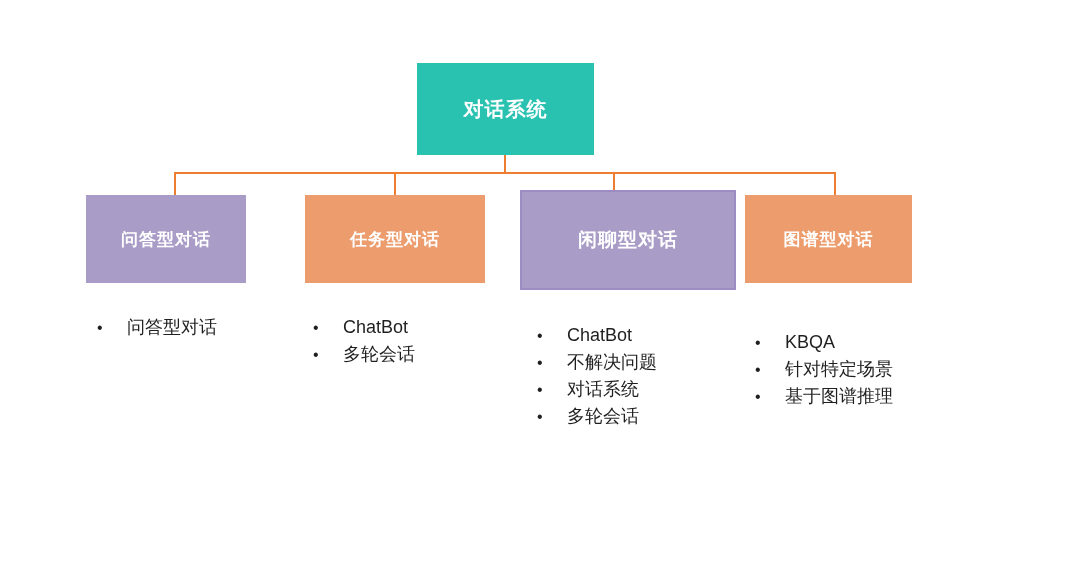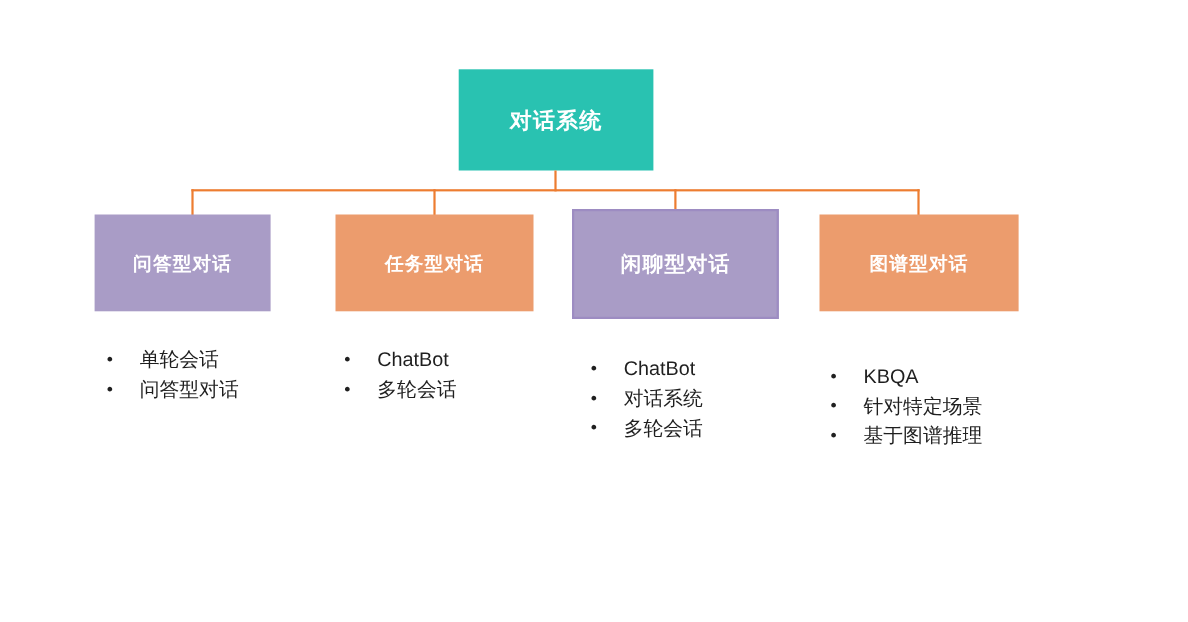--- a/index.html
+++ b/index.html
@@ -33,25 +33,25 @@
     display: flex; align-items: center; justify-content: center;
     letter-spacing: 1px;
     box-sizing: border-box;
   }
   .cat-purple { background: var(--purple); }
   .cat-orange { background: var(--orange); }
   .cat-box.box1 { left: 86px;  width: 160px; }
   .cat-box.box2 { left: 305px; width: 180px; }
   .cat-box.box3 {
     left: 520px; top: 190px;
-    width: 188px; height: 100px;
+    width: 216px; height: 100px;
     font-size: 19px;
     border: 2px solid var(--purple_border);
   }
-  .cat-box.box4 { left: 745px; width: 181px; }
+  .cat-box.box4 { left: 745px; width: 167px; }
   .blist {
     position: absolute;
     margin: 0; padding: 0;
     list-style: none;
     font-size: 18px;
     color: var(--text);
   }
   .blist li {
     position: relative;
     line-height: 27px;
@@ -93,29 +93,29 @@
     <span>任务型对话</span>
   </div>
   <div class="cat-box box3 cat-purple">
     <span>闲聊型对话</span>
   </div>
   <div class="cat-box box4 cat-orange">
     <span>图谱型对话</span>
   </div>
 
   <ul class="blist list1">
-    <li>单轮会话</li>
     <li>问答型对话</li>
   </ul>
   <ul class="blist list2">
     <li>ChatBot</li>
     <li>多轮会话</li>
   </ul>
   <ul class="blist list3">
     <li>ChatBot</li>
+    <li>不解决问题</li>
     <li>对话系统</li>
     <li>多轮会话</li>
   </ul>
   <ul class="blist list4">
     <li>KBQA</li>
     <li>针对特定场景</li>
     <li>基于图谱推理</li>
   </ul>
 
 </div>

